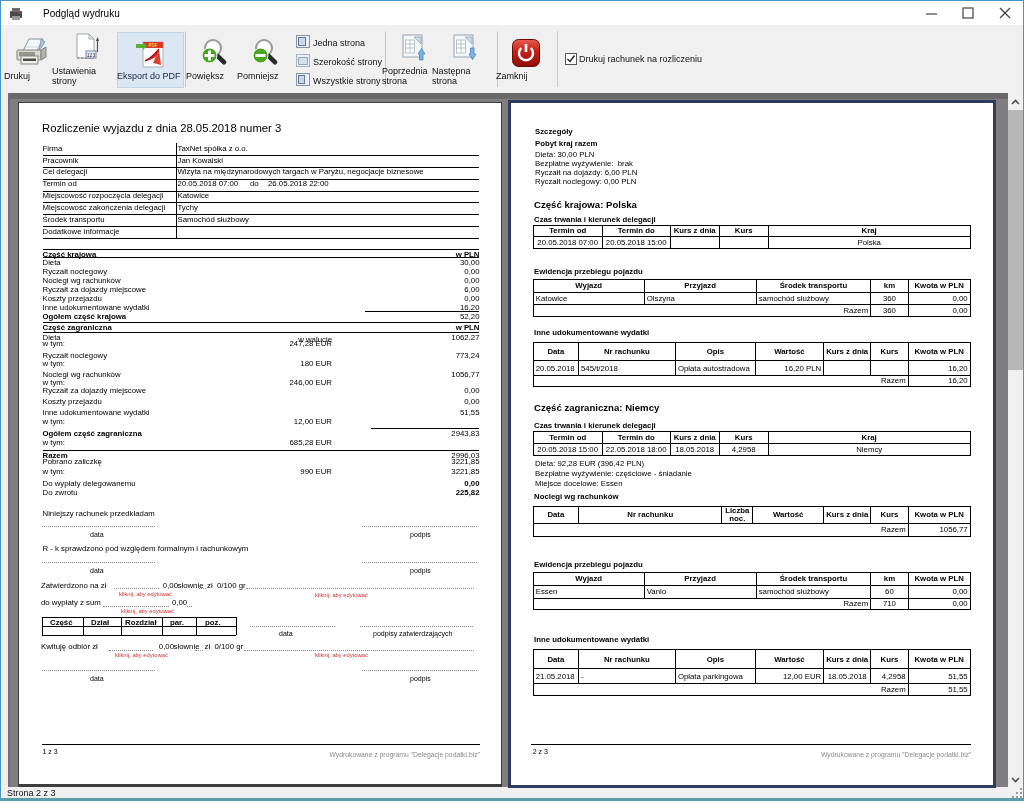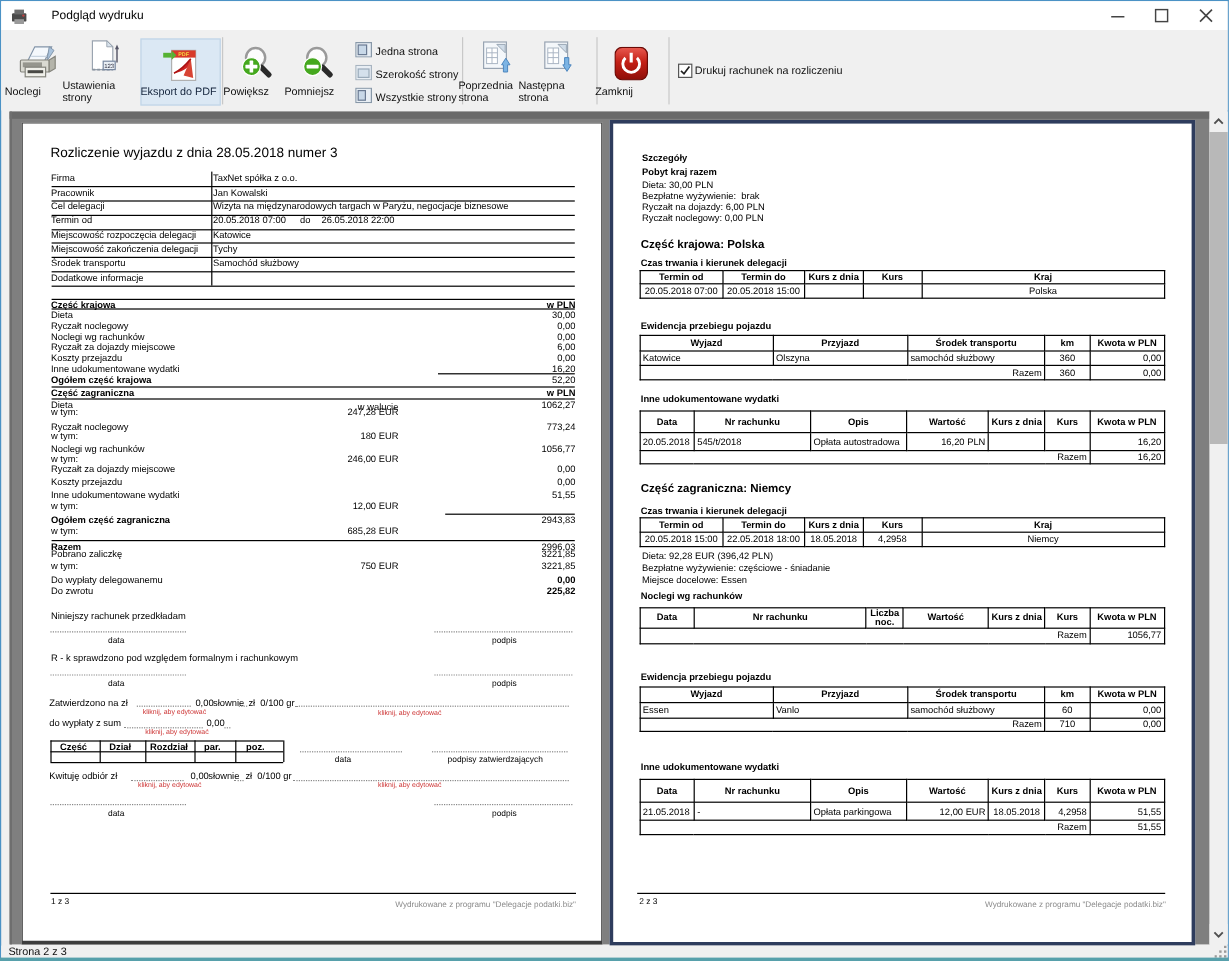--- a/index.html
+++ b/index.html
@@ -57,21 +57,21 @@
   <svg class="abs" style="left:15px;top:38px" width="34" height="28" viewBox="0 0 34 28">
     <polygon points="8,13 14,1 28,1 22,13" fill="#f4f8fc" stroke="#8294a8" stroke-width="1"></polygon>
     <polygon points="26,1 30,4 24,13" fill="#a8c2dc" stroke="#8294a8" stroke-width="0.8"></polygon>
     <line x1="11" y1="9" x2="24" y2="9" stroke="#c8d4e0" stroke-width="1"></line>
     <rect x="2" y="12" width="24" height="10" rx="1" fill="#dadad2" stroke="#84847c" stroke-width="1"></rect>
     <polygon points="26,12 31,9 31,19 26,22" fill="#b4b4aa" stroke="#84847c" stroke-width="1"></polygon>
     <rect x="4" y="14" width="16" height="4" fill="#96968e"></rect>
     <rect x="6" y="18" width="17" height="8" fill="#f0f0ea" stroke="#84847c" stroke-width="1"></rect>
     <rect x="8" y="20.5" width="13" height="2.5" fill="#4a4a46"></rect>
   </svg>
-  <div class="tlabel" style="left:4px;top:71px;width:60px">Noclegi</div>
+  <div class="tlabel" style="left:4px;top:71px;width:60px">Drukuj</div>
 
   <svg class="abs" style="left:76px;top:33px" width="24" height="28" viewBox="0 0 24 28">
     <polygon points="1,1 13,1 18,6 18,25 1,25" fill="#fff" stroke="#9aa4b0" stroke-width="1"></polygon>
     <line x1="1" y1="25" x2="18" y2="25" stroke="#8a94a0" stroke-width="1.4" stroke-dasharray="2.4,1.6"></line>
     <polygon points="13,1 18,6 13,6" fill="#d8e2ec" stroke="#9aa4b0" stroke-width="0.8"></polygon>
     <rect x="10" y="18" width="10" height="7" fill="#e8eef4" stroke="#7888a0" stroke-width="1"></rect>
     <text x="15" y="24" font-size="5" text-anchor="middle" fill="#334" font-family="Liberation Sans">123</text>
     <line x1="21.5" y1="7" x2="21.5" y2="19" stroke="#556" stroke-width="1.2"></line>
     <polygon points="21.5,4 19.8,8 23.2,8" fill="#556"></polygon>
   </svg>
@@ -251,21 +251,21 @@
 <div class="t b" style="left:23.5px;top:326.4px">Ogółem część zagraniczna</div>
     <div class="vr" style="right:21.5px;top:326.4px">2943,83</div>
 <div class="t" style="left:23.5px;top:334.8px">w tym:</div>
     <div class="vr" style="right:169px;top:334.8px">685,28 EUR</div>
 <div class="ln" style="left:23.5px;top:346.8px;width:436px"></div>
 <div class="t b" style="left:23.5px;top:347.7px">Razem</div>
     <div class="vr" style="right:21.5px;top:347.7px">2996,03</div>
 <div class="t" style="left:23.5px;top:354.2px">Pobrano zaliczkę</div>
     <div class="vr" style="right:21.5px;top:354.2px">3221,85</div>
 <div class="t" style="left:23.5px;top:364px">w tym:</div>
-    <div class="vr" style="right:169px;top:364px">750 EUR</div>
+    <div class="vr" style="right:169px;top:364px">990 EUR</div>
     <div class="vr" style="right:21.5px;top:364px">3221,85</div>
 <div class="t" style="left:23.5px;top:376.1px">Do wypłaty delegowanemu</div>
     <div class="vr b" style="right:21.5px;top:376.1px">0,00</div>
 <div class="t" style="left:23.5px;top:385.2px">Do zwrotu</div>
     <div class="vr b" style="right:21.5px;top:385.2px">225,82</div>
 <div class="t" style="left:23.5px;top:405.5px">Niniejszy rachunek przedkładam</div>
 <div class="dot" style="left:23px;top:423px;width:112.5px"></div>
     <div class="dot" style="left:343px;top:423px;width:115px"></div>
 <div class="t sm" style="left:71px;top:426.8px">data</div>
     <div class="t sm" style="left:391px;top:426.8px">podpis</div>

